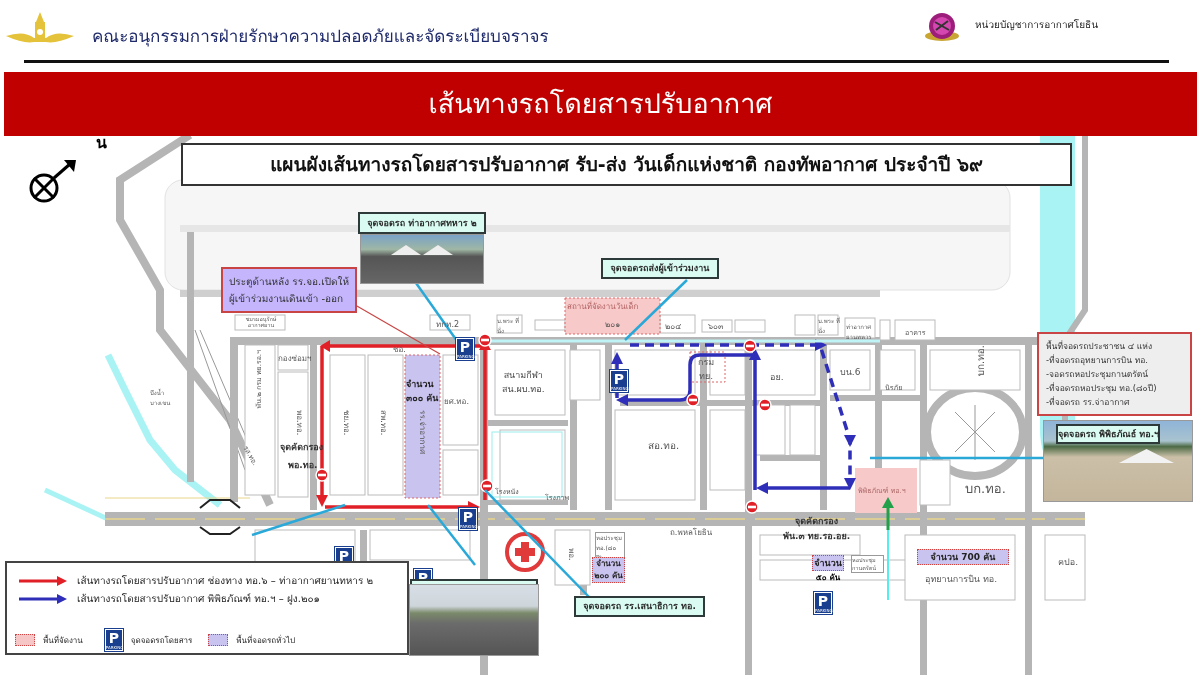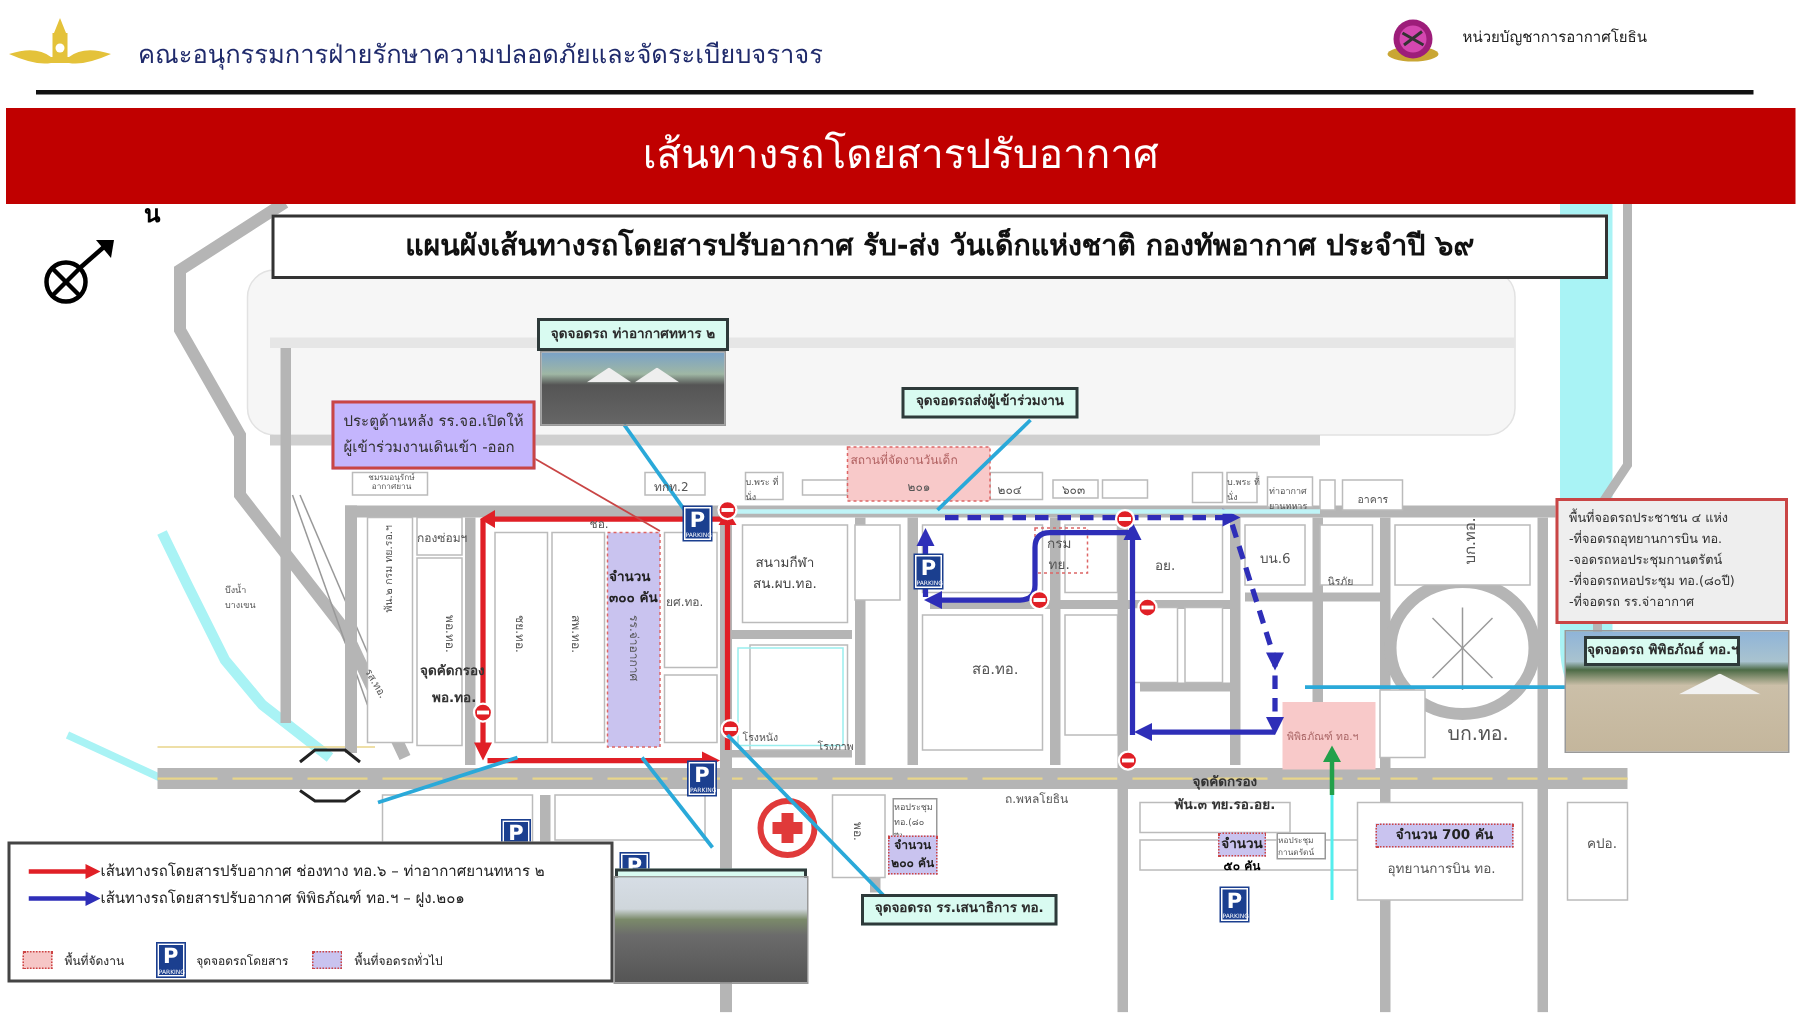--- a/index.html
+++ b/index.html
@@ -12,21 +12,21 @@
     .banner { left: 4px; top: 72px; width: 1193px; height: 64px; background: #c00000; color: #fff;
               font-size: 27px; text-align: center; line-height: 64px; }
     .map-title { left: 181px; top: 143px; width: 891px; height: 43px; background: #fff; border: 2px solid #333;
                  font-size: 19px; font-weight: bold; color: #111; text-align: center; line-height: 39px; white-space: nowrap; }
     .callout { background: #d9fbf1; border: 2px solid #2e3a3a; font-size: 9px; font-weight: bold; color: #2b2b2b;
                text-align: center; white-space: nowrap; }
     .note-red { background: #c4b5fd; border: 2px solid #c94545; font-size: 10px; color: #333; padding: 4px 6px; line-height: 17px; white-space: nowrap; }
     .note-right { background: #eeeeee; border: 2px solid #c94545; font-size: 8.5px; color: #333; padding: 5px 7px; line-height: 14px; white-space: nowrap; }
     .photo { overflow: hidden; border: 1px solid #999; }
     .legend { left: 5px; top: 561px; width: 404px; height: 94px; background: #fff; border: 2px solid #444; }
-    .legend-row { position: absolute; left: 12px; font-size: 10px; color: #222; white-space: nowrap; display: flex; align-items: center; }
+    .legend-row { position: absolute; left: 12px; font-size: 10px; color: #222; white-space: nowrap; display: flex; align-items: center; gap: 10px; }
     .legend-bottom { position: absolute; left: 8px; top: 66px; font-size: 8px; color: #222; display: flex; align-items: center; gap: 8px; white-space: nowrap; }
     .sw-pink { width: 20px; height: 12px; background: #f6c6c6; border: 1px dotted #c44; display: inline-block; }
     .sw-purple { width: 20px; height: 12px; background: #c9c3ef; border: 1px dotted #c44; display: inline-block; }
     .pk { width: 18px; height: 22px; background: #1b3f8f; color: #fff; font-weight: bold; font-size: 14px; text-align: center; line-height: 16px; border: 1px solid #fff; outline: 1px solid #1b3f8f; position: relative; }
     .pk small { position: absolute; left: 0; right: 0; bottom: 0; font-size: 4px; line-height: 5px; font-weight: normal; }
     .count-box { background: #c9c3ef; border: 1px dotted #c44; font-size: 9px; font-weight: bold; color: #222; text-align: center; }
     .lbl { font-size: 8px; color: #555; white-space: nowrap; }
     .lbl-b { font-size: 9px; color: #333; white-space: nowrap; font-weight: bold; }
   </style>
 </head>

